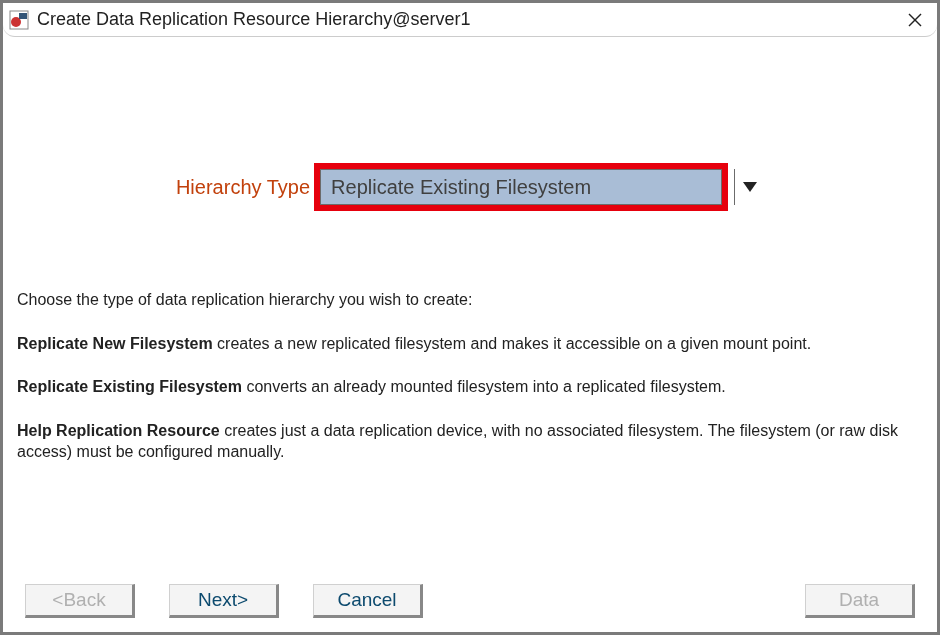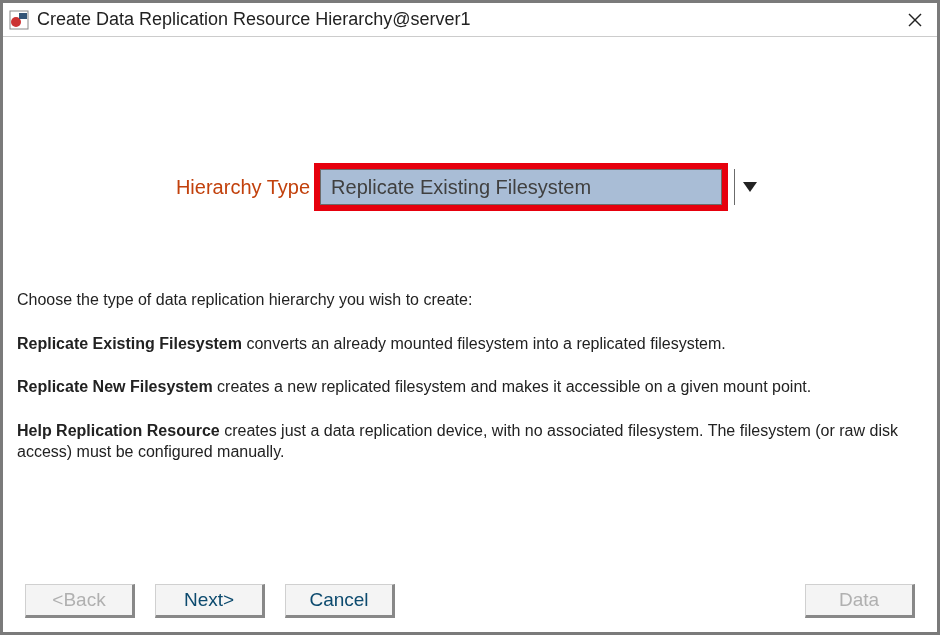--- a/index.html
+++ b/index.html
@@ -20,20 +20,21 @@
     flex-direction: column;
   }
   .titlebar {
     height: 34px;
     border-bottom: 1px solid #ccc;
     display: flex;
     align-items: center;
     padding: 0 0 0 6px;
     font-size: 18px;
     color: #222;
+    border-radius: 12px;
   }
   .titlebar-icon {
     width: 20px;
     height: 20px;
     margin-right: 8px;
     display: inline-flex;
     align-items: center;
     justify-content: center;
   }
   .titlebar-title { flex: 1; }
@@ -107,21 +108,21 @@
     line-height: 1.35;
     padding-top: 12px;
   }
   .desc-area p { margin: 0 0 22px 0; }
   .desc-area .bold { font-weight: bold; }
   .button-bar {
     height: 56px;
     display: flex;
     align-items: center;
     padding: 0 8px 6px 8px;
-    gap: 20px;
+    gap: 34px;
   }
   .btn {
     min-width: 110px;
     height: 34px;
     border: none;
     border-top: 1px solid #d0d0d0;
     border-left: 1px solid #d0d0d0;
     border-bottom: 3px solid #888;
     border-right: 3px solid #888;
     background: #f4f4f4;
@@ -169,24 +170,24 @@
           <svg width="14" height="10" viewBox="0 0 14 10">
             <polygon points="0,0 14,0 7,10" fill="#222"></polygon>
           </svg>
         </span>
       </div>
     </div>
 
     <div class="desc-area">
       <p>Choose the type of data replication hierarchy you wish to create:</p>
       <p>
-        <span class="bold">Replicate Existing Filesystem</span><span> converts an already mounted filesystem into a replicated filesystem.</span>
+        <span class="bold">Replicate New Filesystem</span><span> creates a new replicated filesystem and makes it accessible on a given mount point.</span>
       </p>
       <p>
-        <span class="bold">Replicate New Filesystem</span><span> creates a new replicated filesystem and makes it accessible on a given mount point.</span>
+        <span class="bold">Replicate Existing Filesystem</span><span> converts an already mounted filesystem into a replicated filesystem.</span>
       </p>
       <p>
         <span class="bold">Help Replication Resource</span><span> creates just a data replication device, with no associated filesystem. The filesystem (or raw disk access) must be configured manually.</span>
       </p>
     </div>
 
     <div class="button-bar">
       <button class="btn disabled">&lt;Back</button>
       <button class="btn">Next&gt;</button>
       <button class="btn">Cancel</button>

